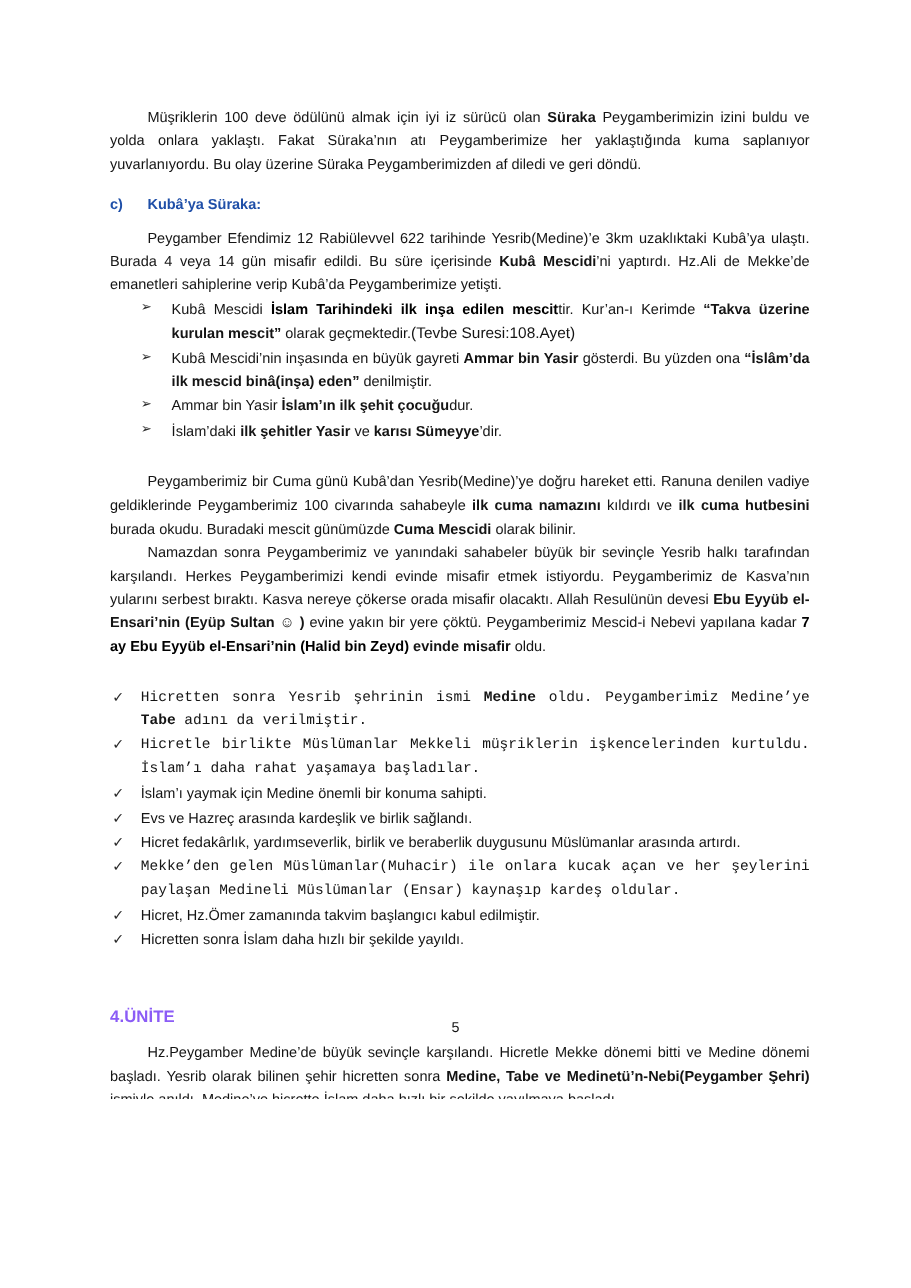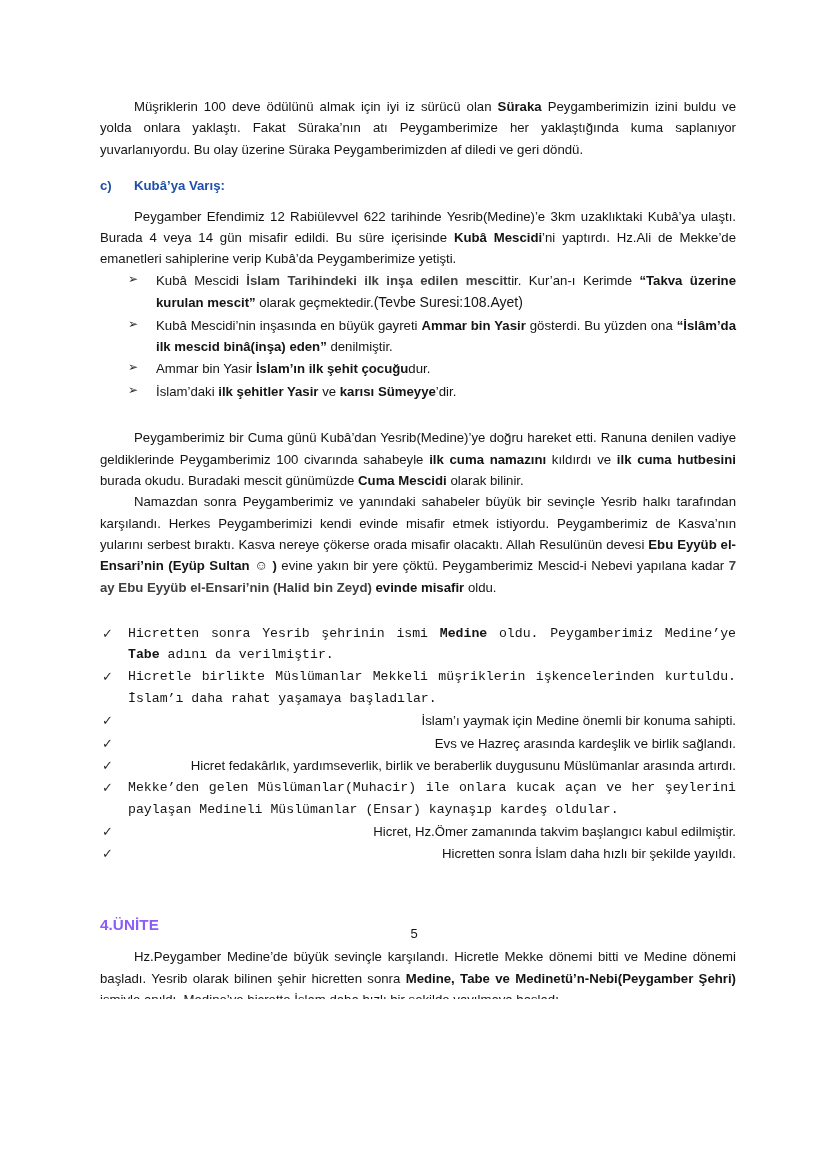--- a/index.html
+++ b/index.html
@@ -50,21 +50,21 @@
   }
   .heading-red {
     color: #8b5cf6;
     font-weight: bold;
     font-size: 15.2px;
     line-height: 1.68;
     margin: 0;
     letter-spacing: 0.1px;
   }
   .red {
-    color: #404040;
+    color: #000000;
   }
   .sub-cite {
     font-size: 14px;
   }
 
   ul.arrow-list, ul.check-list {
     list-style: none;
     margin: 0;
     padding: 0;
   }
@@ -87,21 +87,21 @@
   ul.check-list .bullet-glyph {
     width: 26px;
     font-size: 13px;
   }
   .li-text {
     flex: 1 1 auto;
     text-align: justify;
     text-justify: inter-word;
   }
   ul.check-list .li-text {
-    text-align: right;
+    text-align: left;
   }
   ul.check-list > li.justified .li-text {
     text-align: justify;
     font-family: Liberation Mono, monospace;
   }
 
   .section-label {
     font-weight: bold;
     font-size: 13.2px;
     margin: 0;
@@ -123,21 +123,21 @@
 
 <div class="page">
   <div class="doc-body">
 
     <p class="para"><span>Müşriklerin 100 deve ödülünü almak için iyi iz sürücü olan </span><b>Süraka</b><span> Peygamberimizin izini buldu ve yolda onlara yaklaştı. Fakat Süraka’nın atı Peygamberimize her yaklaştığında kuma saplanıyor yuvarlanıyordu. Bu olay üzerine Süraka Peygamberimizden af diledi ve geri döndü.</span></p>
 
     <div class="gap-md"></div>
 
     <div class="heading-blue">
       <span class="marker">c)</span>
-      <span>Kubâ’ya Varış:</span>
+      <span>Kubâ’ya Süraka:</span>
     </div>
 
     <div class="gap-sm"></div>
 
     <p class="para"><span>Peygamber Efendimiz 12 Rabiülevvel 622 tarihinde Yesrib(Medine)’e 3km uzaklıktaki Kubâ’ya ulaştı. Burada 4 veya 14 gün misafir edildi. Bu süre içerisinde </span><b>Kubâ Mescidi</b><span>’ni yaptırdı. Hz.Ali de Mekke’de emanetleri sahiplerine verip Kubâ’da Peygamberimize yetişti.</span></p>
 
     <ul class="arrow-list">
       <li>
         <span class="bullet-glyph">➢</span>
         <span class="li-text"><span>Kubâ Mescidi </span><b class="red">İslam Tarihindeki ilk inşa edilen mescit</b><span>tir. Kur’an-ı Kerimde </span><b>“Takva üzerine kurulan mescit”</b><span> olarak geçmektedir.</span><span class="sub-cite">(Tevbe Suresi:108.Ayet)</span></span>

